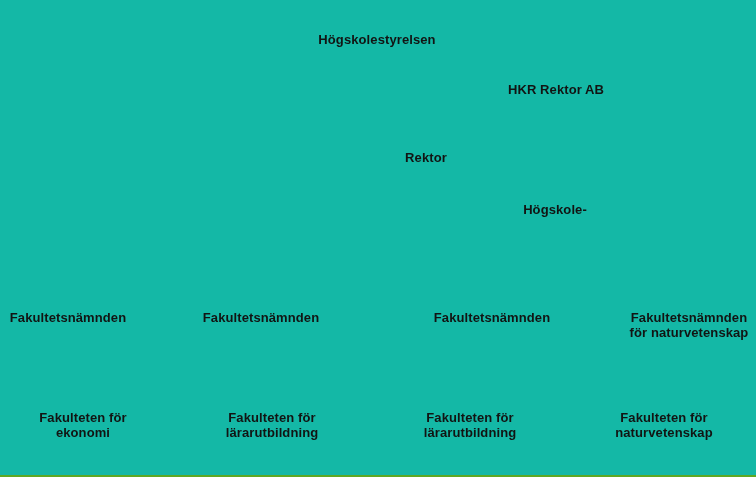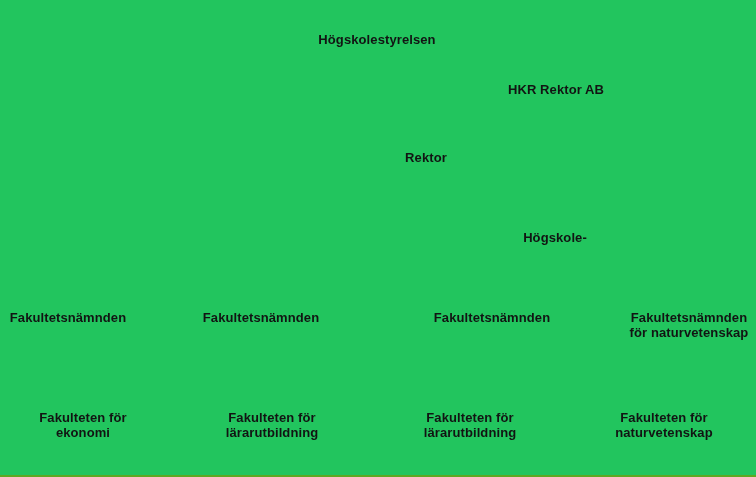--- a/index.html
+++ b/index.html
@@ -10,21 +10,21 @@
     width: 756px;
     height: 477px;
     position: relative;
     overflow: hidden;
     background: #6ec42c;
     font-family: "Liberation Sans", sans-serif;
   }
   .org-canvas {
     position: absolute;
     inset: 0;
-    background: #22c55e;
+    background: #14b8a6;
   }
   .node {
     position: absolute;
     transform: translateX(-50%);
     text-align: center;
     color: #121413;
     font-weight: bold;
     font-size: 13px;
     line-height: 15px;
     white-space: nowrap;
@@ -35,21 +35,21 @@
     left: 0;
     bottom: 0;
     width: 756px;
     height: 2px;
     background: #5ea823;
   }
   
   .n-board    { left: 377px; top: 32px; }
   .n-holding  { left: 556px; top: 82px; }
   .n-rektor   { left: 378px; top: 150px; margin-left: 48px; }
-  .n-support  { left: 555px; top: 202px; margin-top: 28px; }
+  .n-support  { left: 555px; top: 202px; }
   .n-fb-0 { left: 68px;  top: 310px; }
   .n-fb-1 { left: 261px; top: 310px; }
   .n-fb-2 { left: 492px; top: 310px; }
   .n-fb-3 { left: 689px; top: 310px; }
   .n-fa-0 { left: 83px;  top: 410px; }
   .n-fa-1 { left: 272px; top: 410px; }
   .n-fa-2 { left: 470px; top: 410px; }
   .n-fa-3 { left: 664px; top: 410px; }
 </style>
 </head>

